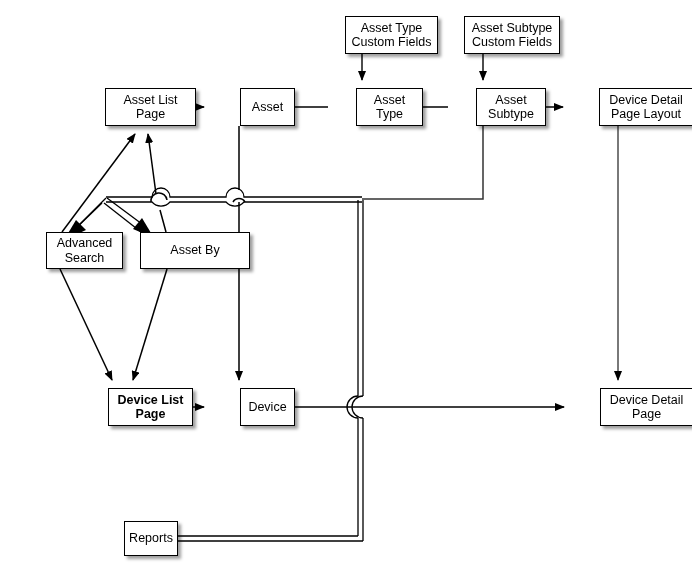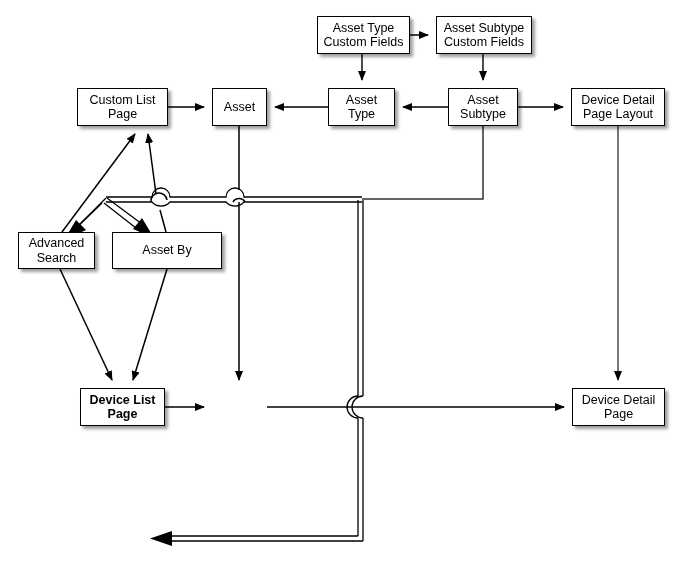--- a/index.html
+++ b/index.html
@@ -32,20 +32,21 @@
     box-shadow: 3px 3px 3px rgba(0,0,0,0.38);
     display: flex;
     align-items: center;
     justify-content: center;
     text-align: center;
     font-size: 12.5px;
     line-height: 14.5px;
     color: #000000;
     white-space: pre-line;
     z-index: 5;
+    margin-left: 28px;
   }
 </style>
 </head>
 <body>
 
 <div id="diagram-canvas">
 
   <svg id="edge-layer" viewBox="0 0 692 580" width="692" height="580" xmlns="http://www.w3.org/2000/svg">
     <defs>
       <marker id="arrow" markerWidth="10" markerHeight="8" refX="9" refY="4" orient="auto" markerUnits="userSpaceOnUse">
@@ -115,21 +116,21 @@
 
     </g>
   </svg>
 
   <div class="node" style="left:317px; top:16px; width:93px; height:38px;">Asset Type
 Custom Fields</div>
 
   <div class="node" style="left:436px; top:16px; width:96px; height:38px;">Asset Subtype
 Custom Fields</div>
 
-  <div class="node" style="left:77px; top:88px; width:91px; height:38px;">Custom List
+  <div class="node" style="left:77px; top:88px; width:91px; height:38px;">Asset List
 Page</div>
 
   <div class="node" style="left:212px; top:88px; width:55px; height:38px;">Asset</div>
 
   <div class="node" style="left:328px; top:88px; width:67px; height:38px;">Asset
 Type</div>
 
   <div class="node" style="left:448px; top:88px; width:70px; height:38px;">Asset
 Subtype</div>
 
@@ -137,18 +138,20 @@
 Page Layout</div>
 
   <div class="node" style="left:18px; top:232px; width:77px; height:37px;">Advanced
 Search</div>
 
   <div class="node" style="left:112px; top:232px; width:110px; height:37px;">Asset By</div>
 
   <div class="node" style="left:80px; top:388px; width:85px; height:38px;font-weight:bold;">Device List
 Page</div>
 
+  <div class="node" style="left:212px; top:388px; width:55px; height:38px;">Device</div>
 
   <div class="node" style="left:572px; top:388px; width:93px; height:38px;">Device Detail
 Page</div>
 
+  <div class="node" style="left:96px; top:521px; width:54px; height:35px;">Reports</div>
 
 </div>
 
 </body></html>

